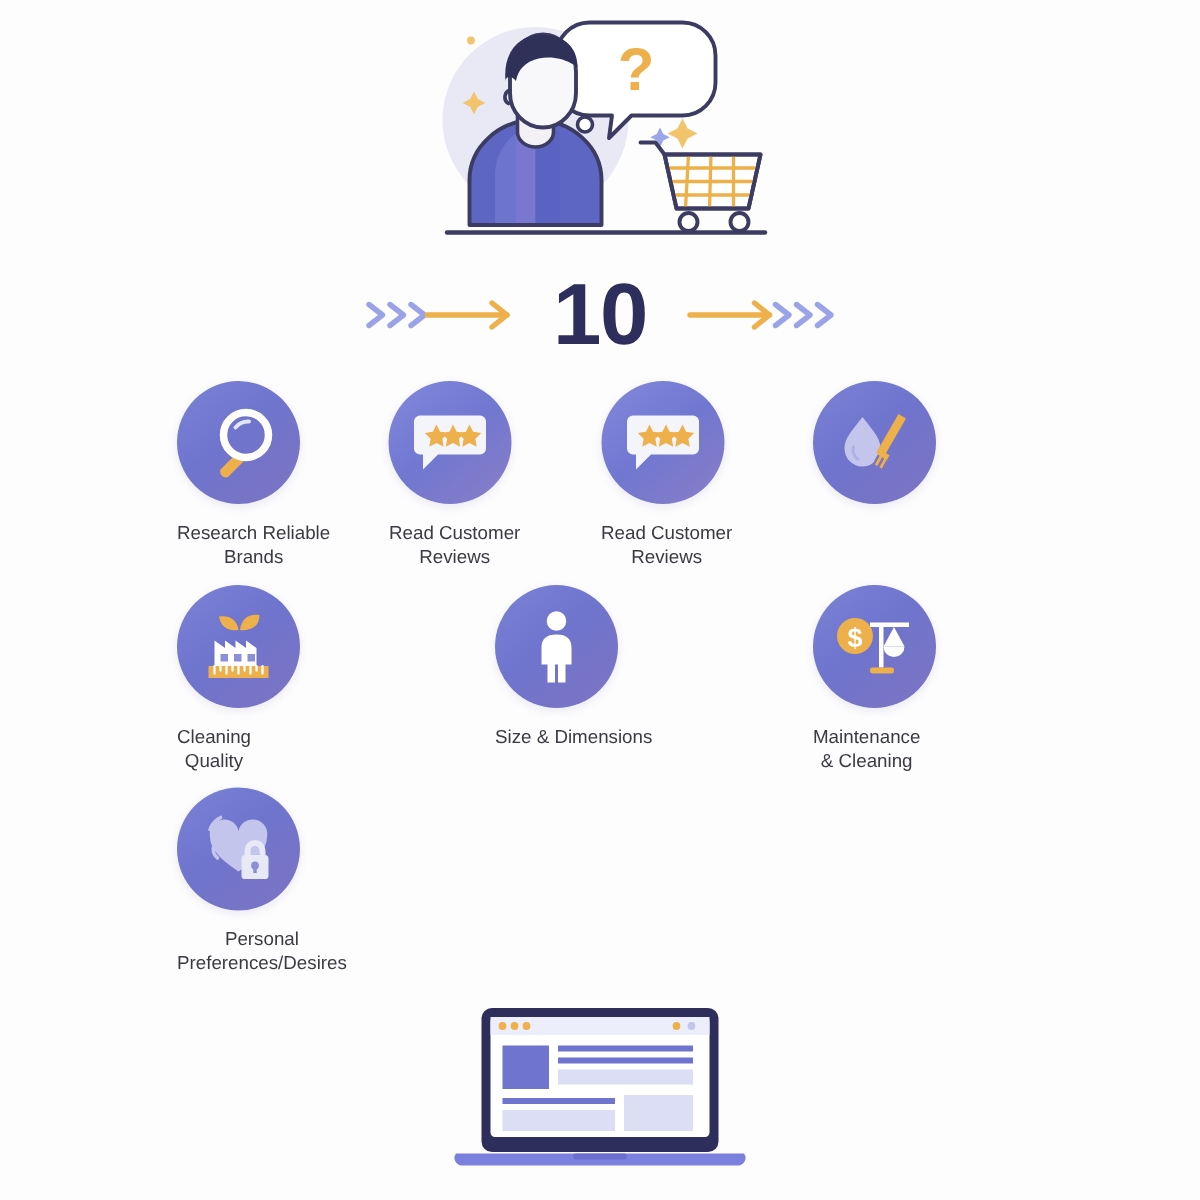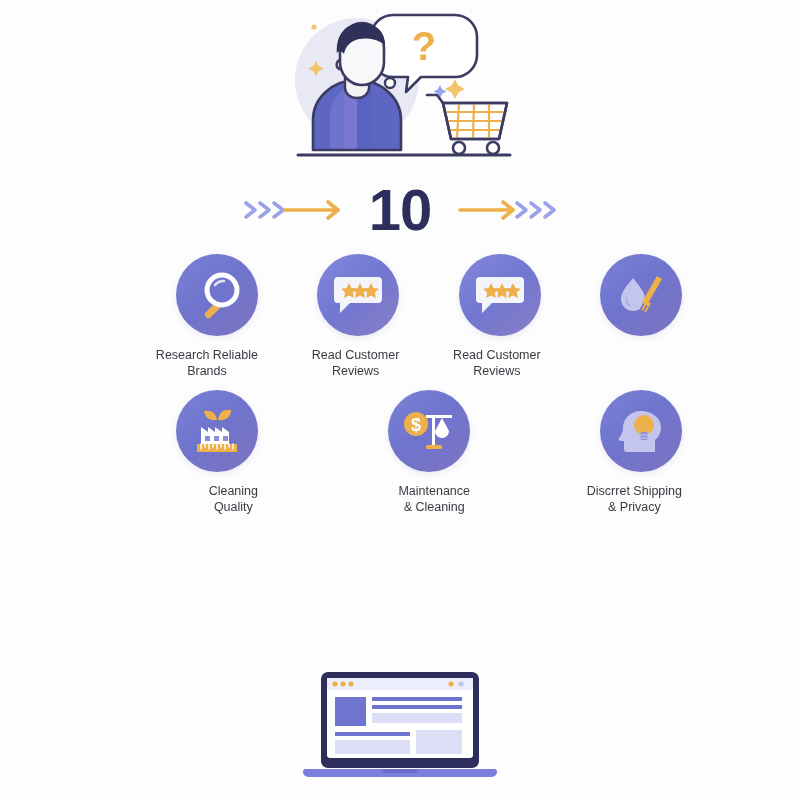--- a/index.html
+++ b/index.html
@@ -70,21 +70,21 @@
     align-items: flex-start;
   }
   .grid-row.r1 { height: 136px; }
   .grid-row.r2 { height: 135px; }
   .grid-row.r3 { height: 135px; }
 
   .cell {
     width: 140px;
     display: flex;
     flex-direction: column;
-    align-items: flex-end;
+    align-items: flex-start;
   }
   .icon-circle {
     width: 82px;
     height: 82px;
     border-radius: 50%;
     background: linear-gradient(140deg, #7b82d6 0%, #6f74cd 45%, #7d74c2 100%);
     display: flex;
     align-items: center;
     justify-content: center;
     box-shadow: 0 2px 6px rgba(90,90,150,0.12);
@@ -301,56 +301,65 @@
               <line x1="34" y1="38" x2="34" y2="43"></line>
               <line x1="38" y1="38" x2="38" y2="41"></line>
               <line x1="42" y1="38" x2="42" y2="43"></line>
             </g>
           </svg>
         </div>
         <div class="cell-label">Cleaning
 Quality</div>
       </div>
 
+      <div class="cell">
+        <div class="icon-circle">
+          <svg width="40" height="50" viewBox="0 0 40 50">
+            <circle cx="20" cy="8" r="6.5" fill="#ffffff"></circle>
+            <path d="M20,17 c-7,0 -10,3 -10,9 v11 h4 v12 h5 v-12 h2 v12 h5 v-12 h4 v-11 c0,-6 -3,-9 -10,-9 Z" fill="#ffffff"></path>
+          </svg>
+        </div>
+        <div class="cell-label">Size &amp; Dimensions</div>
+      </div>
 
       <div class="cell">
         <div class="icon-circle">
           <svg width="54" height="48" viewBox="0 0 54 48">
             <circle cx="14" cy="17" r="12" fill="#edb04a"></circle>
             <text x="14" y="24" font-family="'Liberation Sans', sans-serif" font-size="18" font-weight="bold" fill="#ffffff" text-anchor="middle">$</text>
             <rect x="30" y="10" width="3" height="28" fill="#ffffff"></rect>
             <rect x="24" y="8" width="26" height="3" fill="#ffffff"></rect>
             <path d="M40,11 l-7,13 h14 Z" fill="#ffffff"></path>
             <path d="M33,24 a7,7 0 0 0 14,0 Z" fill="#ffffff"></path>
             <rect x="24" y="38" width="16" height="4" rx="1.6" fill="#edb04a"></rect>
           </svg>
         </div>
         <div class="cell-label">Maintenance
 &amp; Cleaning</div>
       </div>
 
-      <div class="cell">
-        <div class="icon-circle">
-          <svg width="48" height="50" viewBox="0 0 48 50">
-            <path d="M24,5 c-11,0 -18,8 -18,17 c0,5 -2,7 -4,10 c-1,1.6 0,3 2,3 h3 v8 a3,3 0 0 0 3,3 h28 v-12 c4,-3 6,-8 6,-13 c0,-9 -9,-16 -20,-16 Z" fill="#c3c5ec"></path>
-            <circle cx="27" cy="19" r="10" fill="#edb04a"></circle>
-            <rect x="23.5" y="26" width="7" height="8" rx="1.4" fill="#8a8fd8"></rect>
-            <g stroke="#c3c5ec" stroke-width="1.3">
-              <line x1="23.5" y1="29" x2="30.5" y2="29"></line>
-              <line x1="23.5" y1="32" x2="30.5" y2="32"></line>
-            </g>
-          </svg>
-        </div>
-        <div class="cell-label">Discrret Shipping
-&amp; Privacy</div>
-      </div>
     </div>
 
     <div class="grid-row r3">
 
+      <div class="cell">
+        <div class="icon-circle">
+          <svg width="52" height="50" viewBox="0 0 52 50">
+            <path d="M7,12 a14,14 0 0 1 7,-8" fill="none" stroke="#c3c5ec" stroke-width="2.4" stroke-linecap="round"></path>
+            <path d="M10,22 a7,7 0 0 0 2,9" fill="none" stroke="#c3c5ec" stroke-width="2.4" stroke-linecap="round"></path>
+            <path d="M26,40 c-12,-8 -19,-15 -19,-23 a9,9 0 0 1 19,-4 a9,9 0 0 1 19,4 c0,8 -7,15 -19,23 Z" fill="#c3c5ec"></path>
+            <path d="M30,26 a7,7 0 0 1 14,0 v4 h-4 v-4 a3,3 0 0 0 -6,0 v4 h-4 Z" fill="#e8e9f7"></path>
+            <rect x="28" y="29" width="18" height="16" rx="2.4" fill="#e8e9f7"></rect>
+            <circle cx="37" cy="36" r="2.6" fill="#8a8fd8"></circle>
+            <rect x="35.8" y="36" width="2.4" height="5" fill="#8a8fd8"></rect>
+          </svg>
+        </div>
+        <div class="cell-label">Personal
+Preferences/Desires</div>
+      </div>
 
 
 
     </div>
   </div>
 
   <div class="laptop">
     <svg width="220" height="126" viewBox="0 0 220 126">
 
       <rect x="31" y="4" width="158" height="96" rx="7" fill="#2e2e5c"></rect>

